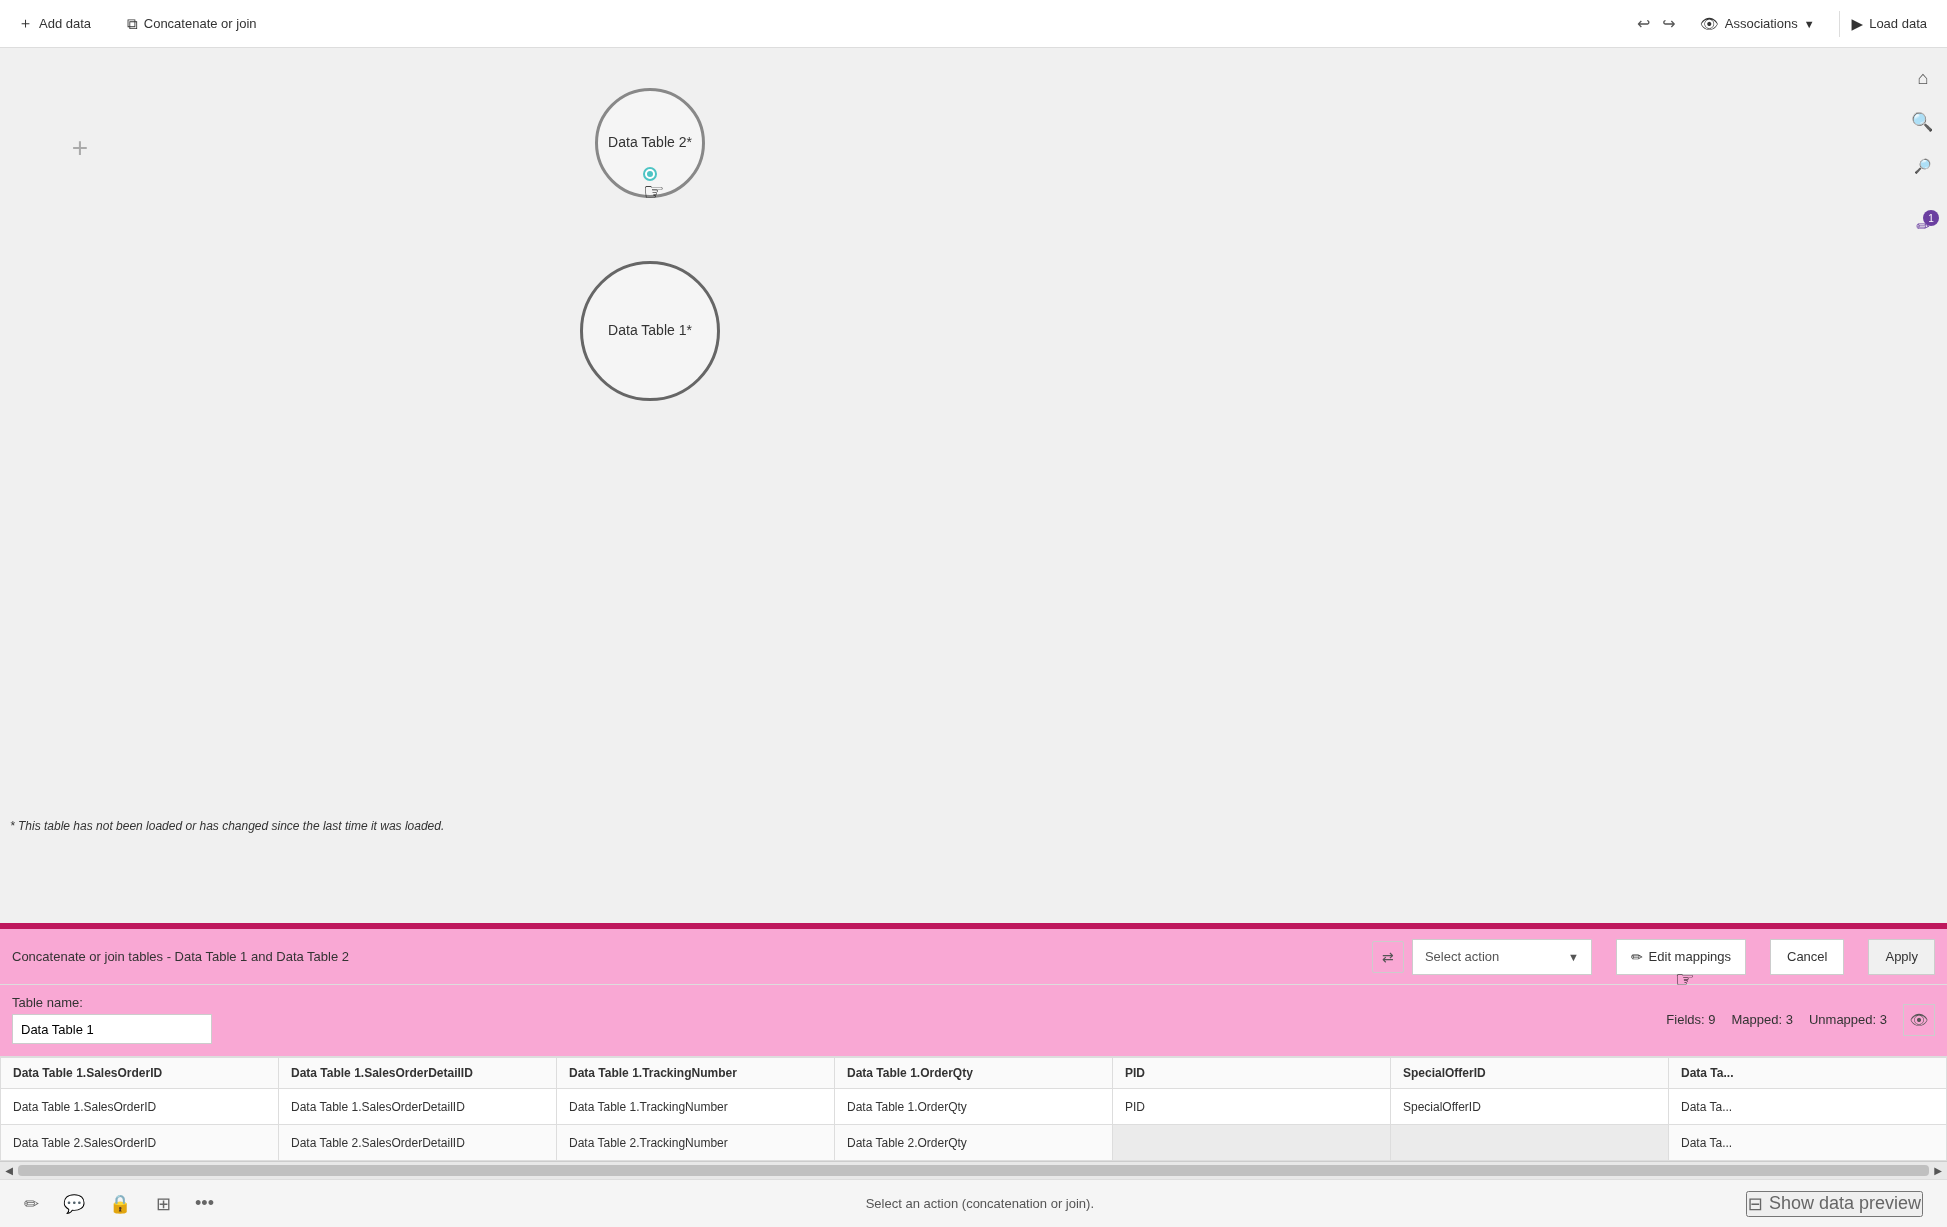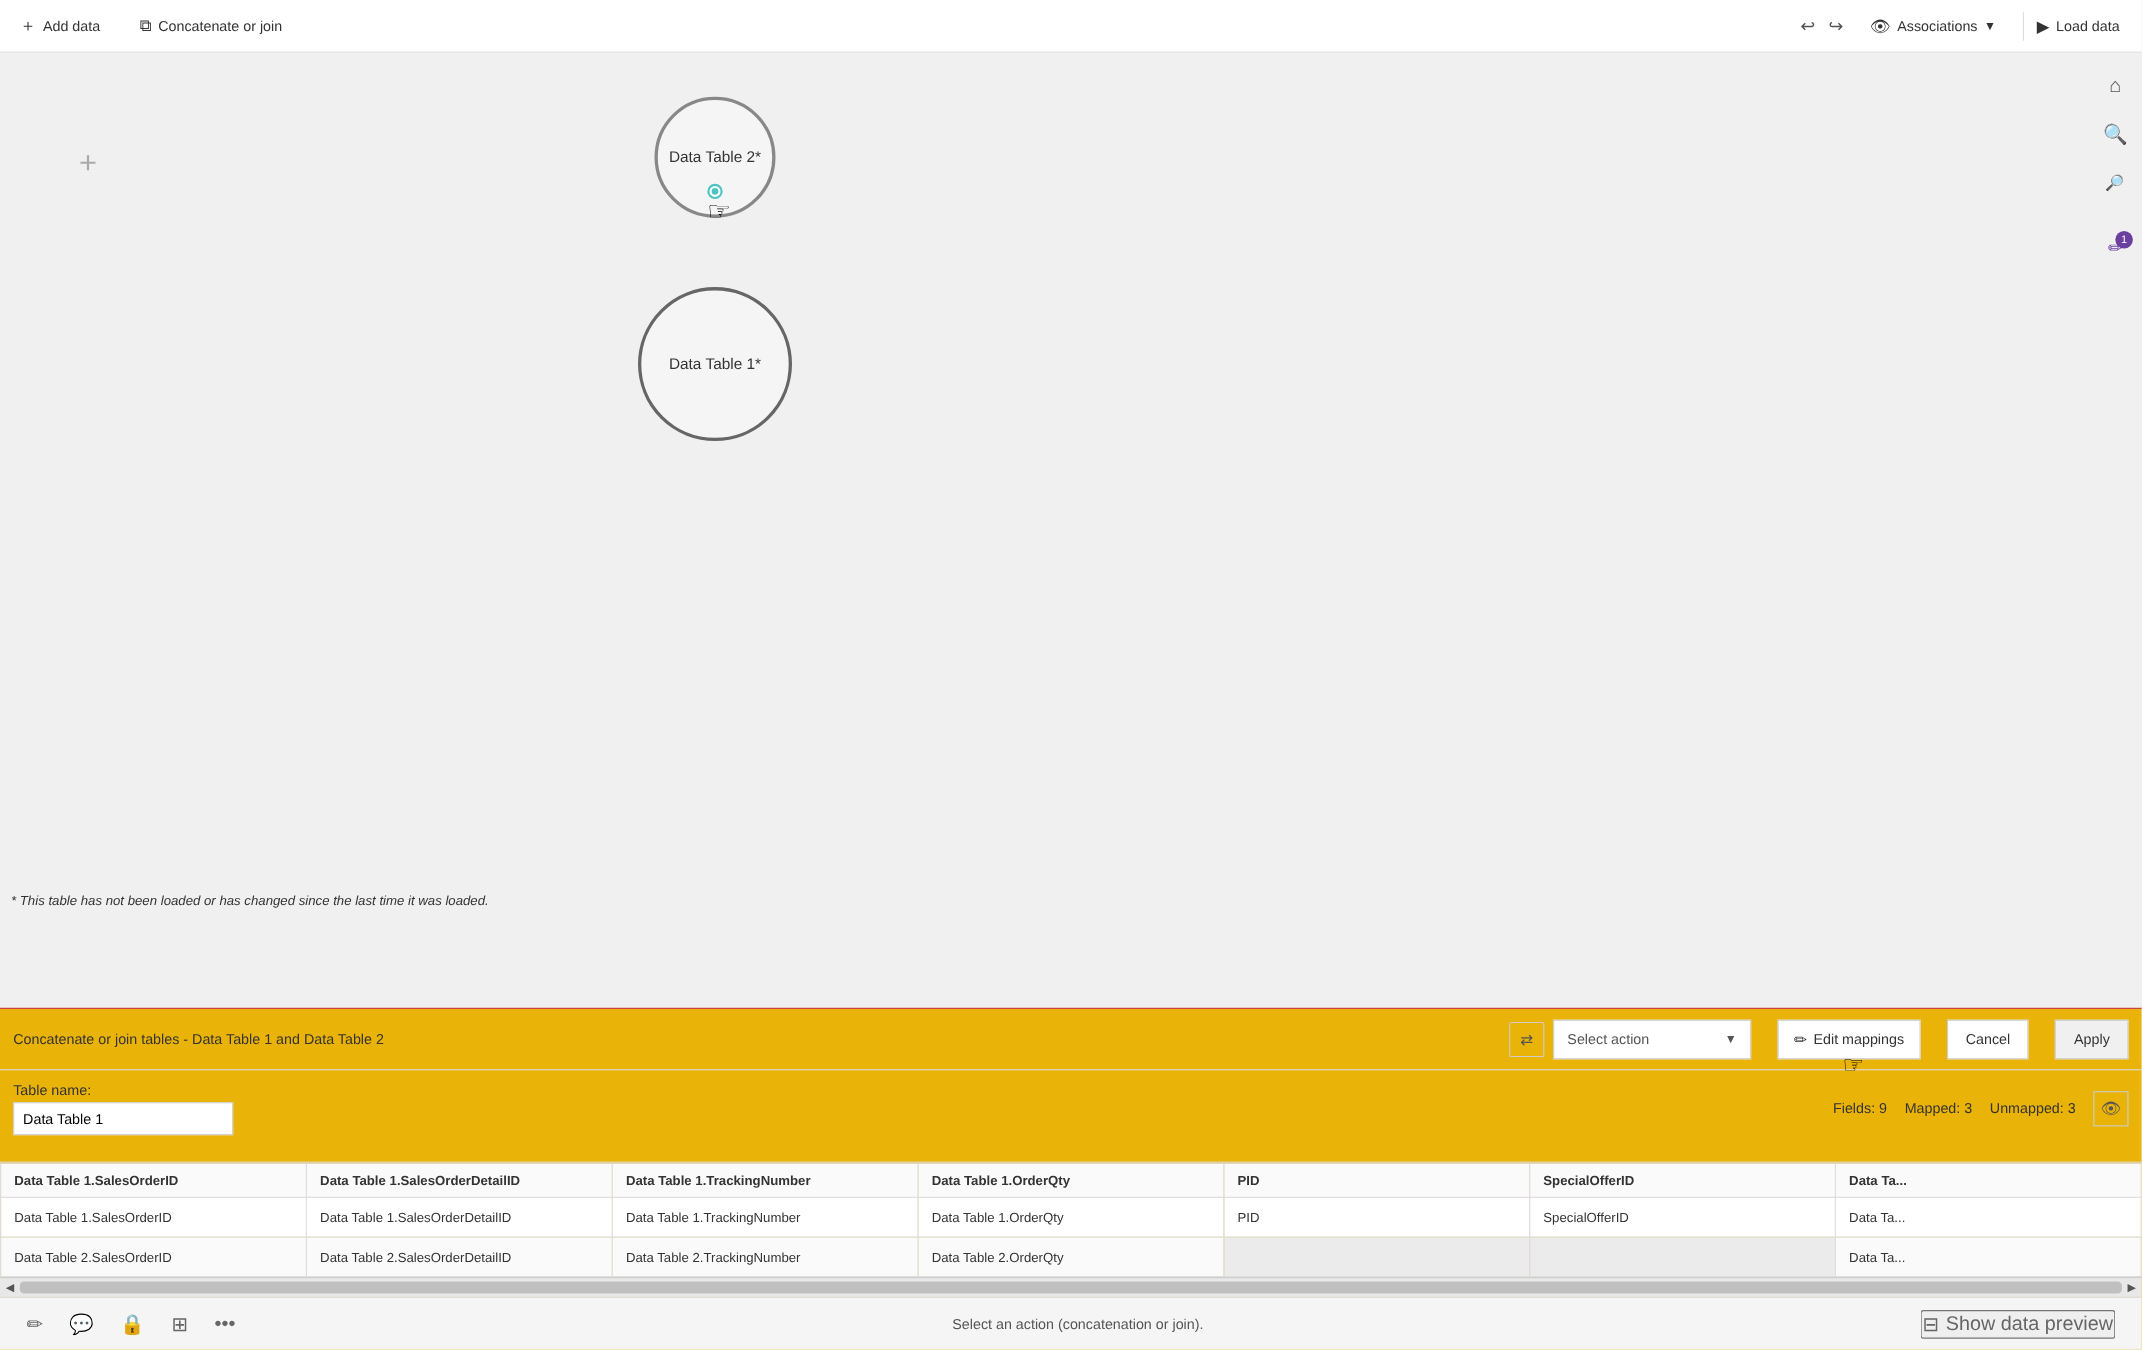--- a/index.html
+++ b/index.html
@@ -219,22 +219,22 @@
       position: absolute;
       bottom: 90px;
       left: 10px;
       font-size: 12px;
       color: #333;
       font-style: italic;
     }
 
     
     .bottom-panel {
-      background: #eab308;
-      border-top: 1px solid #be185d;
+      background: #f9a8d4;
+      border-top: 6px solid #be185d;
       flex-shrink: 0;
     }
 
     
     .toolbar-row {
       display: flex;
       align-items: center;
       height: 56px;
       padding: 0 12px;
       border-bottom: 1px solid #ddd;
@@ -305,21 +305,21 @@
       background: #f0f0f0;
       font-size: 13px;
       color: #333;
     }
 
     
     .table-name-row {
       display: flex;
       align-items: center;
       justify-content: space-between;
-      padding: 10px 12px 24px 12px;
+      padding: 10px 12px 12px 12px;
     }
     .table-name-label {
       font-size: 13px;
       color: #333;
       margin-bottom: 4px;
     }
     .table-name-input {
       border: 1px solid #ccc;
       height: 30px;
       padding: 0 8px;

